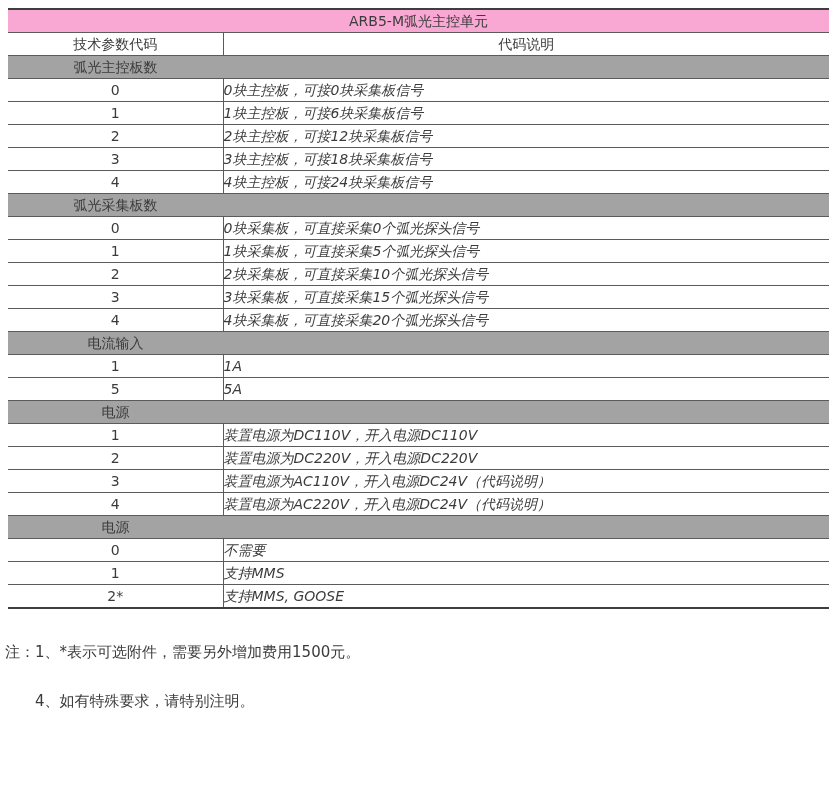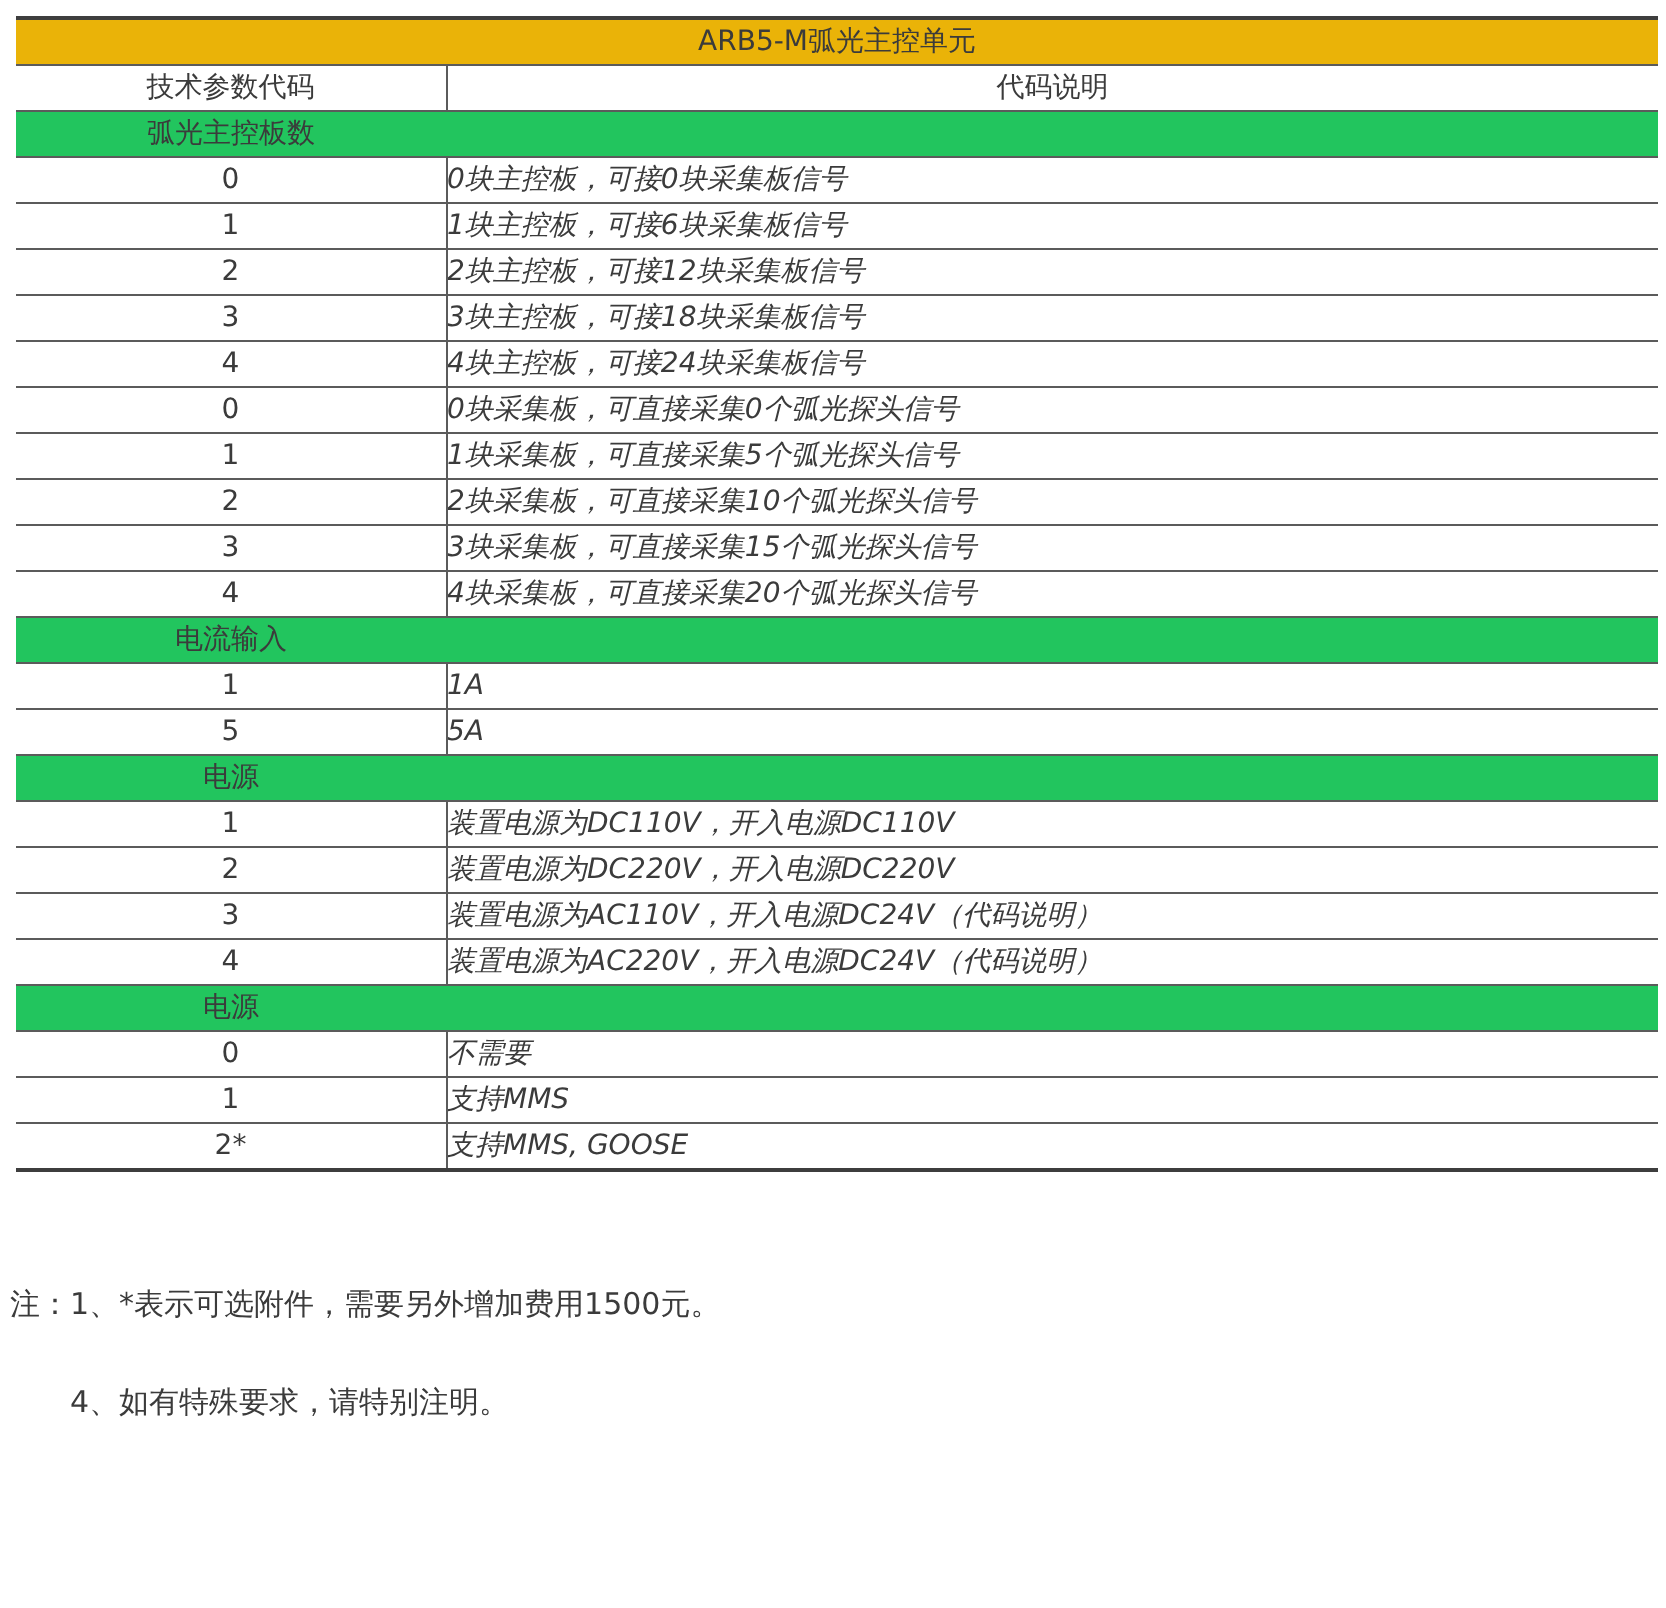--- a/index.html
+++ b/index.html
@@ -35,25 +35,25 @@
     overflow: hidden;
     white-space: nowrap;
   }
   td.cell-code {
     text-align: center;
     border-right: 1px solid #5b5b5b;
     margin-top: 12px;
   }
   td.cell-desc { padding-left: 40px; font-style: italic; }
   td.title-cell {
-    background: #eab308;
+    background: #f9a8d4;
     text-align: center;
   }
   td.colhead-cell { text-align: center; }
-  td.section-cell { background: #22c55e; }
+  td.section-cell { background: #a3a3a3; }
   .section-label {
     width: 215px;
     text-align: center;
   }
   .notes {
     position: absolute;
     left: 5px;
     top: 641px;
     width: 820px;
     font-size: 15px;
@@ -106,20 +106,25 @@
         </tr>
         <tr>
           <td class="cell-code">3</td>
           <td class="cell-desc">3块主控板，可接18块采集板信号</td>
         </tr>
         <tr>
           <td class="cell-code">4</td>
           <td class="cell-desc">4块主控板，可接24块采集板信号</td>
         </tr>
         <tr>
+          <td colspan="2" class="section-cell">
+            <div class="section-label">弧光采集板数</div>
+          </td>
+        </tr>
+        <tr>
           <td class="cell-code">0</td>
           <td class="cell-desc">0块采集板，可直接采集0个弧光探头信号</td>
         </tr>
         <tr>
           <td class="cell-code">1</td>
           <td class="cell-desc">1块采集板，可直接采集5个弧光探头信号</td>
         </tr>
         <tr>
           <td class="cell-code">2</td>
           <td class="cell-desc">2块采集板，可直接采集10个弧光探头信号</td>

